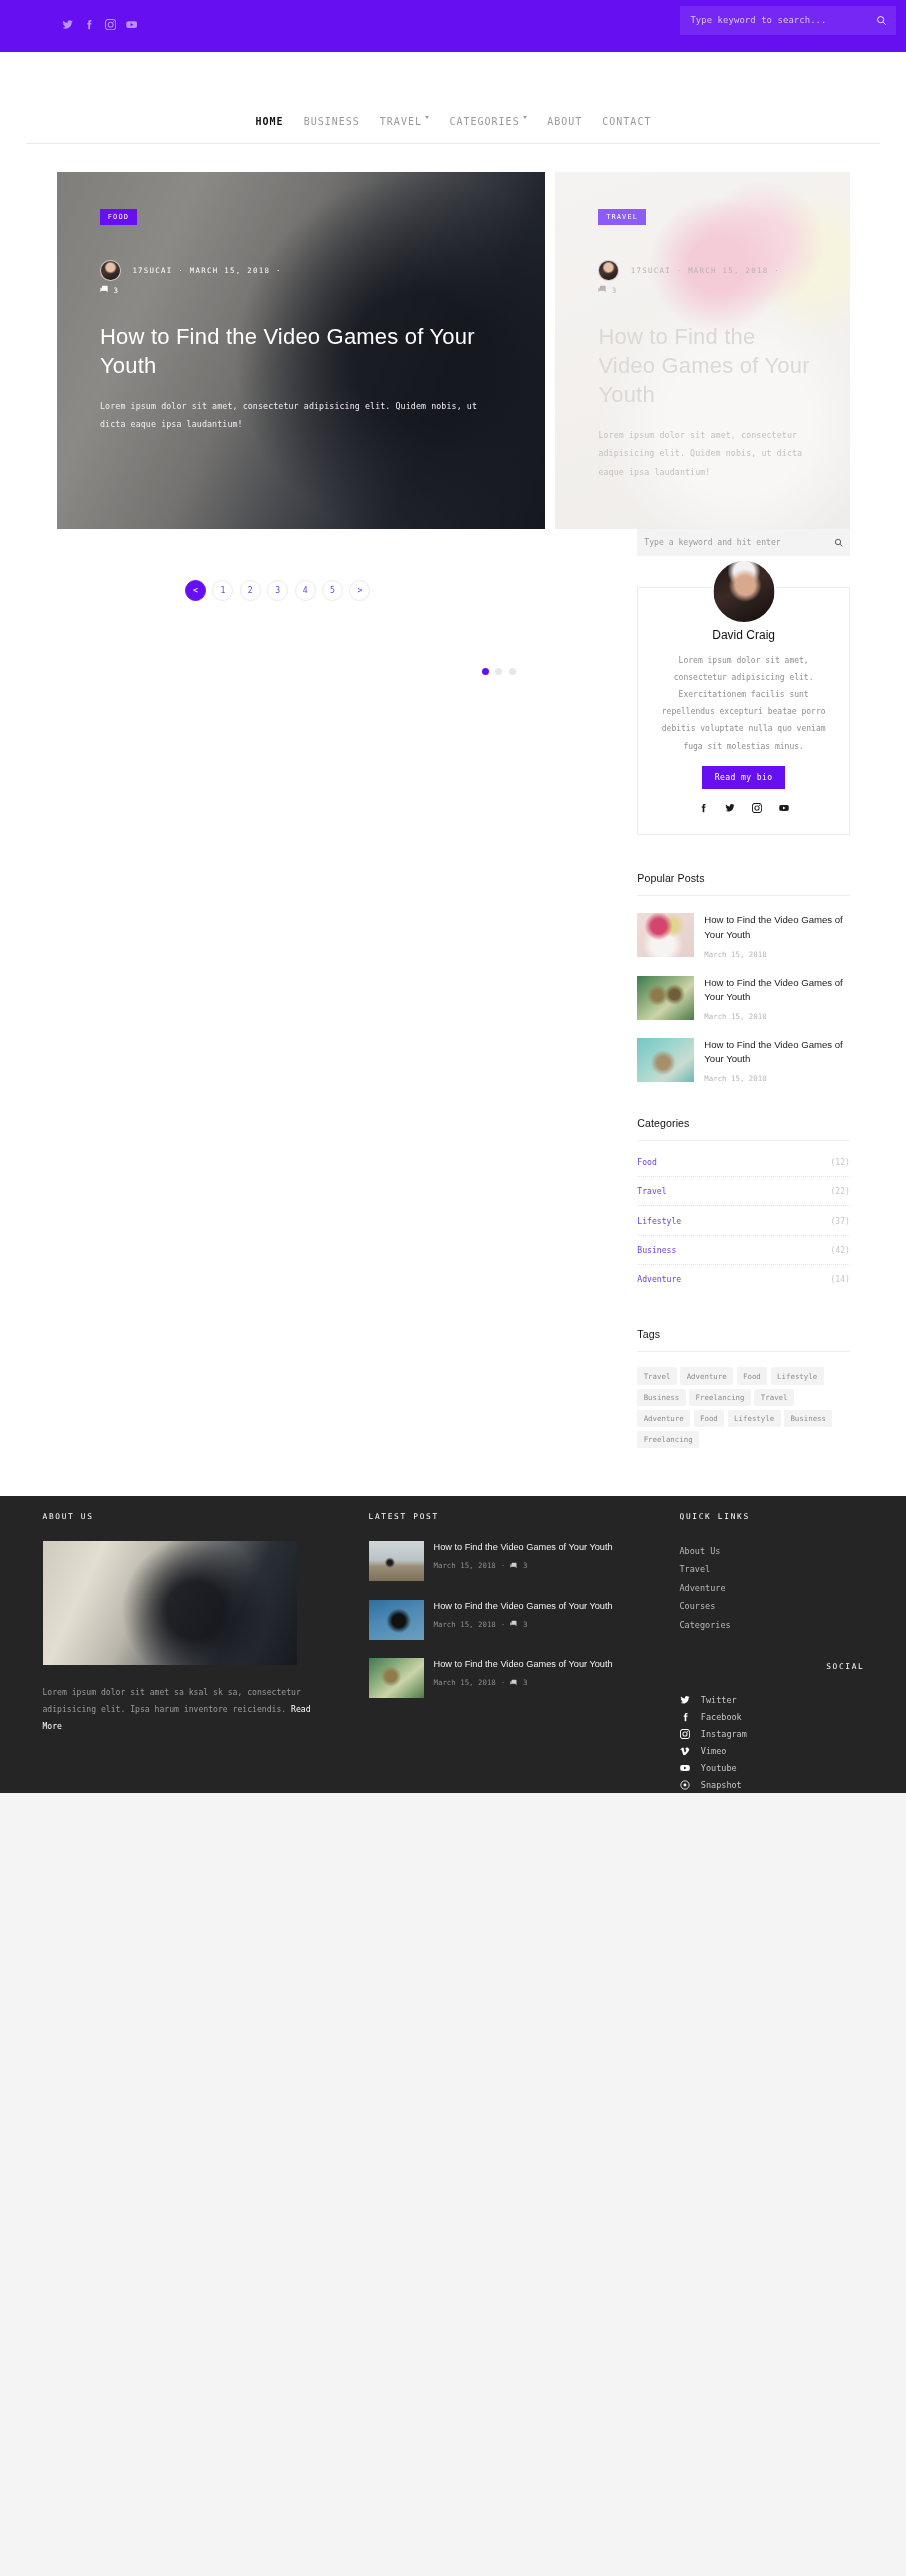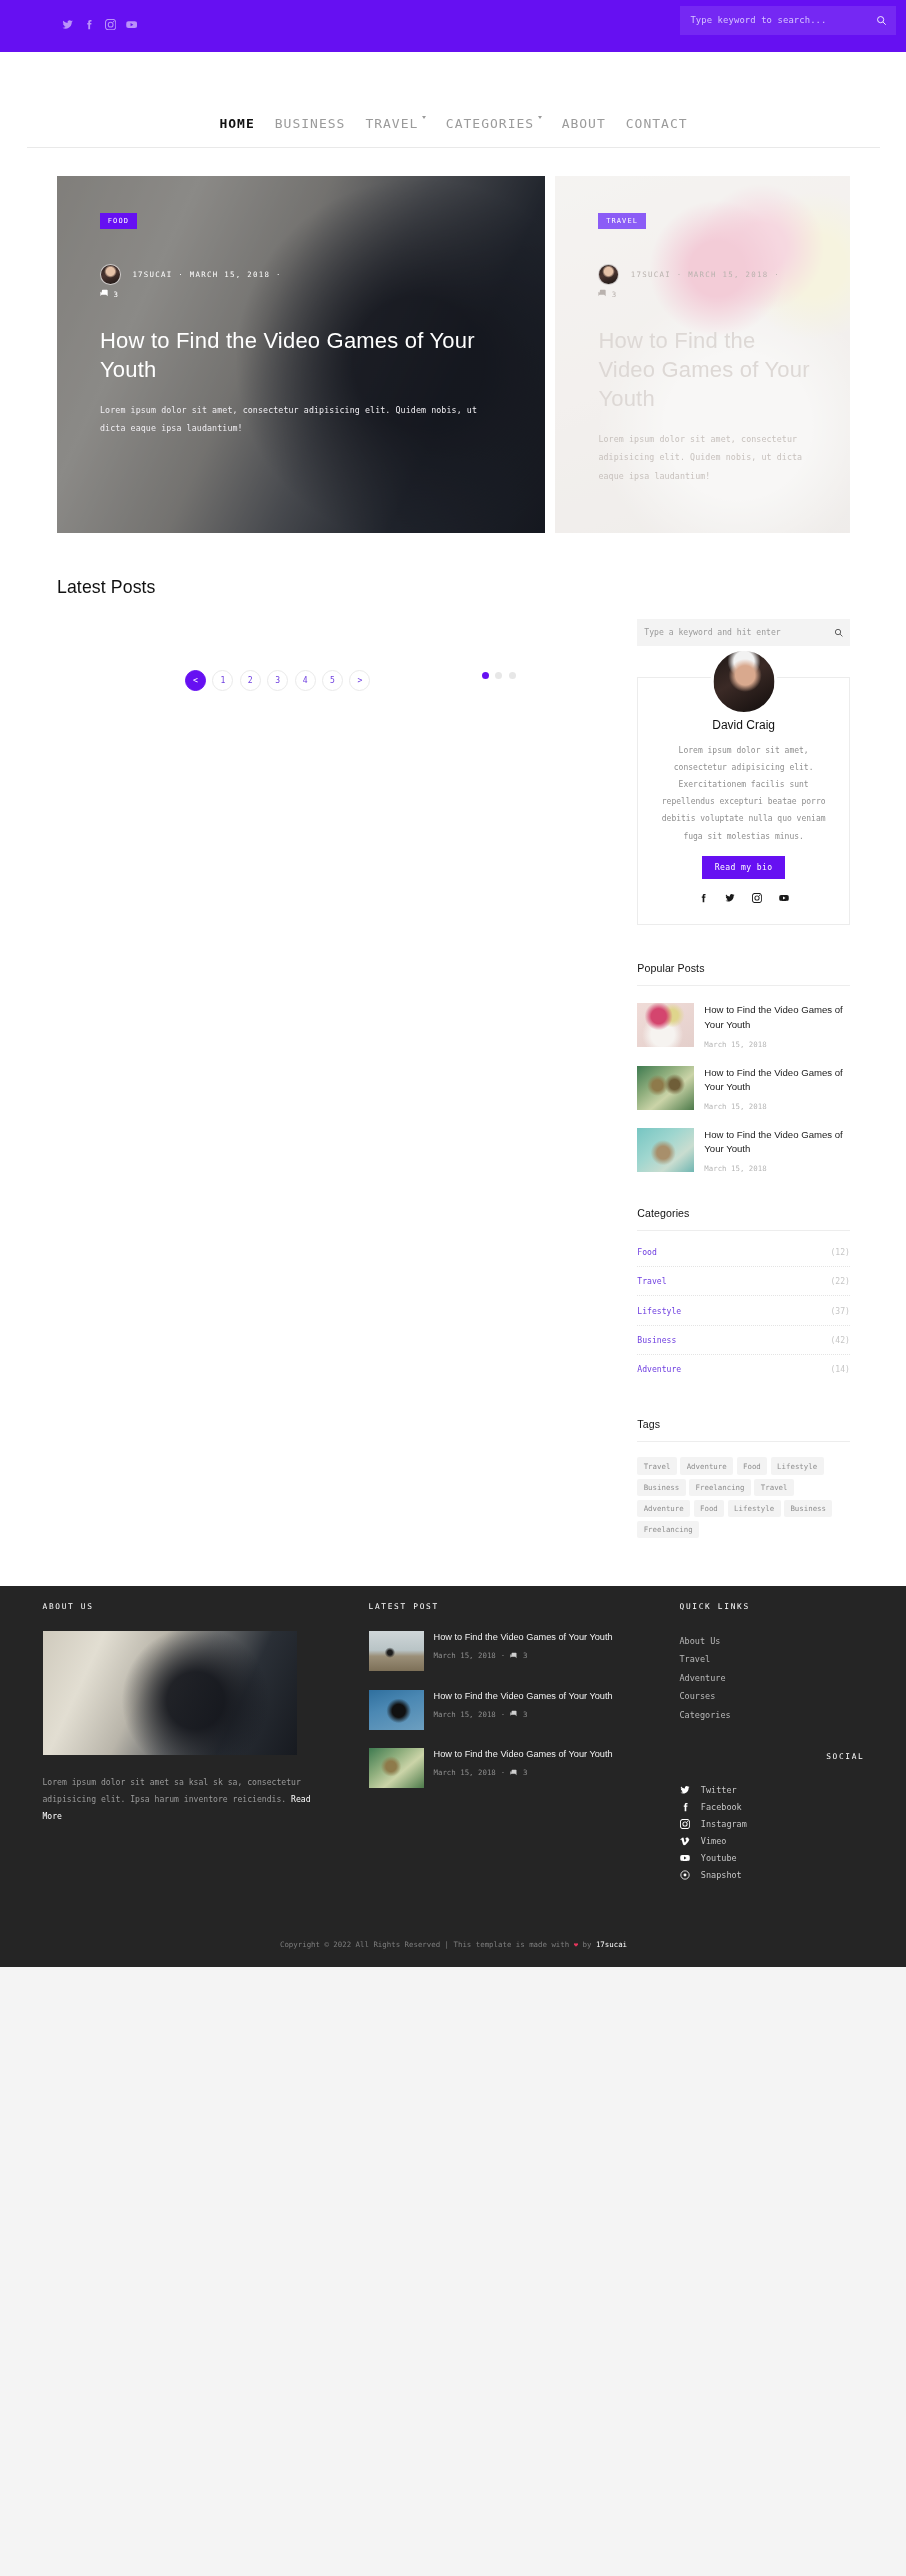--- a/index.html
+++ b/index.html
@@ -71,21 +71,21 @@
     line-height:1;
   }
   .mainnav {
     margin-top:30px;
     display:flex;
     justify-content:center;
     gap:20px;
     padding-bottom:15.6px;
   }
   .mainnav a {
-    font-size:13px;
+    font-size:10px;
     letter-spacing:1px;
     color:#9b9b9b;
     display:flex;
     align-items:flex-start;
     gap:3.5px;
   }
   .mainnav a.active { color:#111; font-weight:700; }
   .caret {
     width:0;height:0;
     border-left:2.8px solid transparent;
@@ -514,21 +514,20 @@
 
     <div class="dots">
       <i class="on"></i>
       <i></i>
       <i></i>
     </div>
   </div>
 </div>
 
 <div class="page">
-  <div class="latest-title">Latest Posts</div>
 
   <div class="container">
 
     <div class="col-main">
       <div class="pagination">
         <div class="pg active">&lt;</div>
         <div class="pg">1</div>
         <div class="pg">2</div>
         <div class="pg">3</div>
         <div class="pg">4</div>
@@ -748,17 +747,14 @@
         <svg viewBox="0 0 24 24">
             <circle cx="12" cy="12" r="10" fill="none" stroke="#fff" stroke-width="2"></circle>
             <circle cx="12" cy="12" r="3.5"></circle>
           </svg>
         <span>Snapshot</span>
       </a>
     </div>
 
   </div>
 
-  <div class="copyright">
-    <span>Copyright © 2022 All Rights Reserved | This template is made with </span><span class="heart">❤</span><span> by </span><a class="who">17sucai</a>
-  </div>
 </footer>
 
 
 </body></html>

